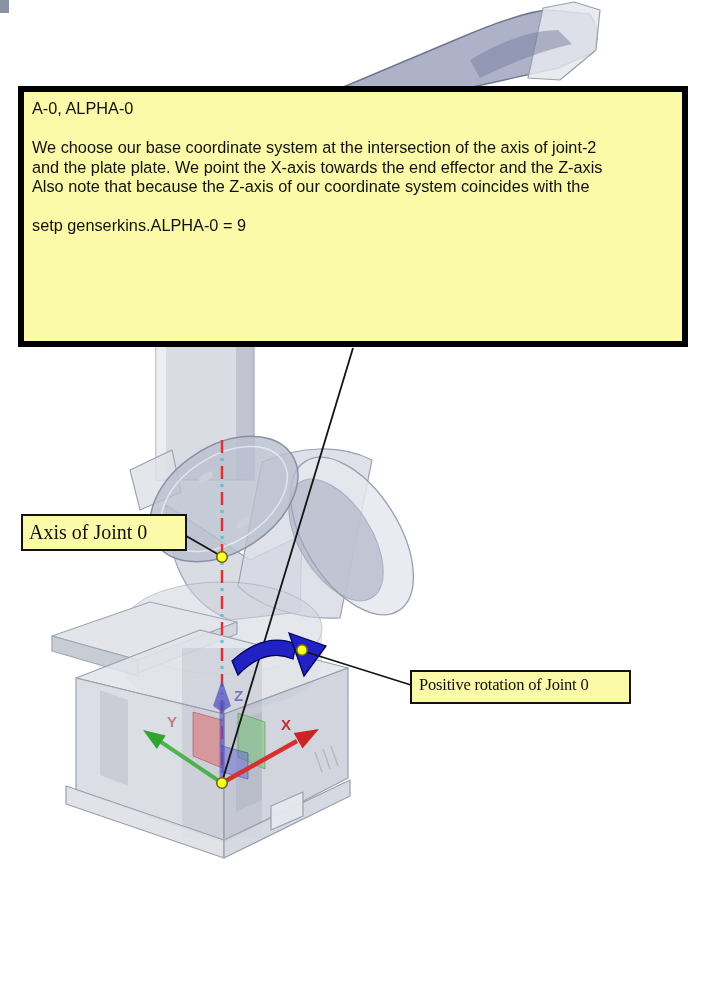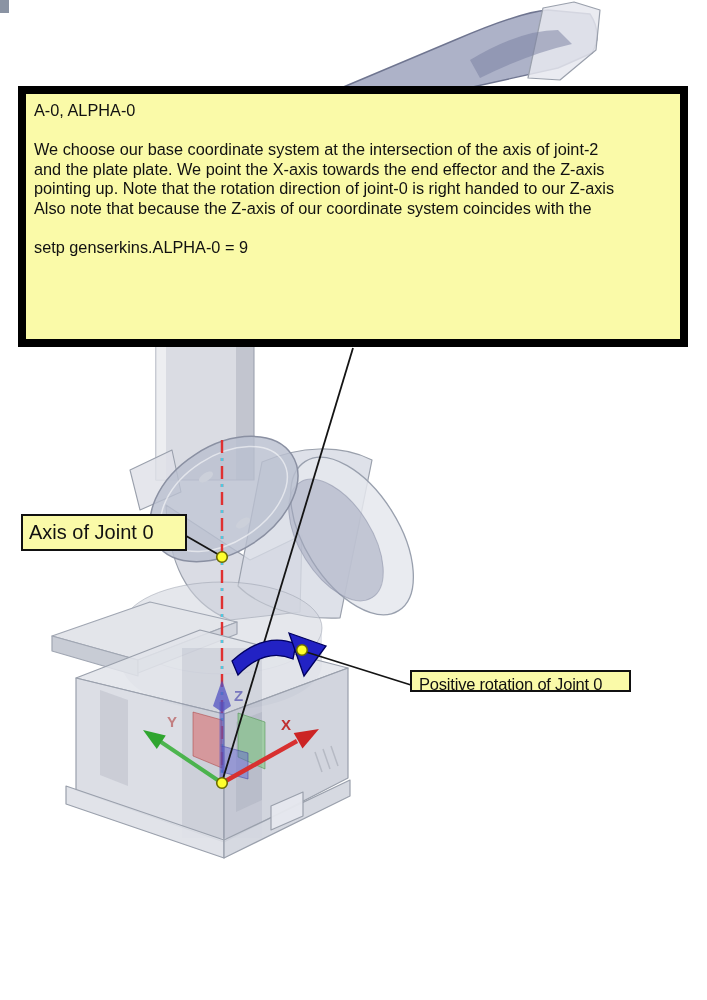--- a/index.html
+++ b/index.html
@@ -9,39 +9,39 @@
     background:#ffffff;
     overflow:hidden;
     font-family:"Liberation Sans", sans-serif;
     color:#111;
   }
   .diagram-svg{position:absolute;left:0;top:0;width:707px;height:1000px;}
   .note-box{
     position:absolute;left:18px;top:86px;width:670px;height:261px;
     box-sizing:border-box;
     background:var(--note-yellow);
-    border:8px solid #000000;
+    border:6px solid #000000;
     padding:7px 8px 0 8px;
     font-size:16.3px;line-height:19.5px;
     overflow:hidden;
   }
   .note-line{white-space:nowrap;}
   .spacer{height:19.5px;}
   .callout-label{
     position:absolute;box-sizing:border-box;
     background:var(--note-yellow);
     border:2px solid #111;
-    white-space:nowrap;overflow:hidden;
+    white-space:nowrap;overflow:hidden;font-family:Liberation Serif, serif;
   }
   .axis-label-box{
     left:21px;top:514px;width:166px;height:37px;
     font-size:20px;line-height:32px;padding-left:6px;
   }
   .rotation-label-box{
-    left:410px;top:670px;width:221px;height:22px;
+    left:410px;top:670px;width:221px;height:34px;
     font-size:16.5px;line-height:25px;padding-left:7px;letter-spacing:-0.2px;
   }
   :root{--note-yellow:#FAFAA8;}
 </style>
 </head>
 <body>
 
 <div class="canvas">
 
   <svg class="diagram-svg" viewBox="0 0 707 1000">
@@ -139,21 +139,20 @@
       <circle cx="302" cy="650" r="5.3" fill="#FFFF2E"></circle>
       <circle cx="222" cy="783" r="5.3" fill="#FFFF2E"></circle>
     </g>
   </svg>
 
   <div class="note-box">
     <div class="note-line">A-0, ALPHA-0</div>
     <div class="spacer"></div>
     <div class="note-line">We choose our base coordinate system at the intersection of the axis of joint-2</div>
     <div class="note-line">and the plate plate. We point the X-axis towards the end effector and the Z-axis</div>
-    <div class="note-line">pointing up. Note that the rotation direction of joint-0 is right handed to our Z-axis</div>
     <div class="note-line">Also note that because the Z-axis of our coordinate system coincides with the</div>
     <div class="spacer"></div>
     <div class="note-line">setp genserkins.ALPHA-0 = 9</div>
   </div>
 
   <div class="callout-label axis-label-box">
     <span>Axis of Joint 0</span>
   </div>
 
   <div class="callout-label rotation-label-box">

